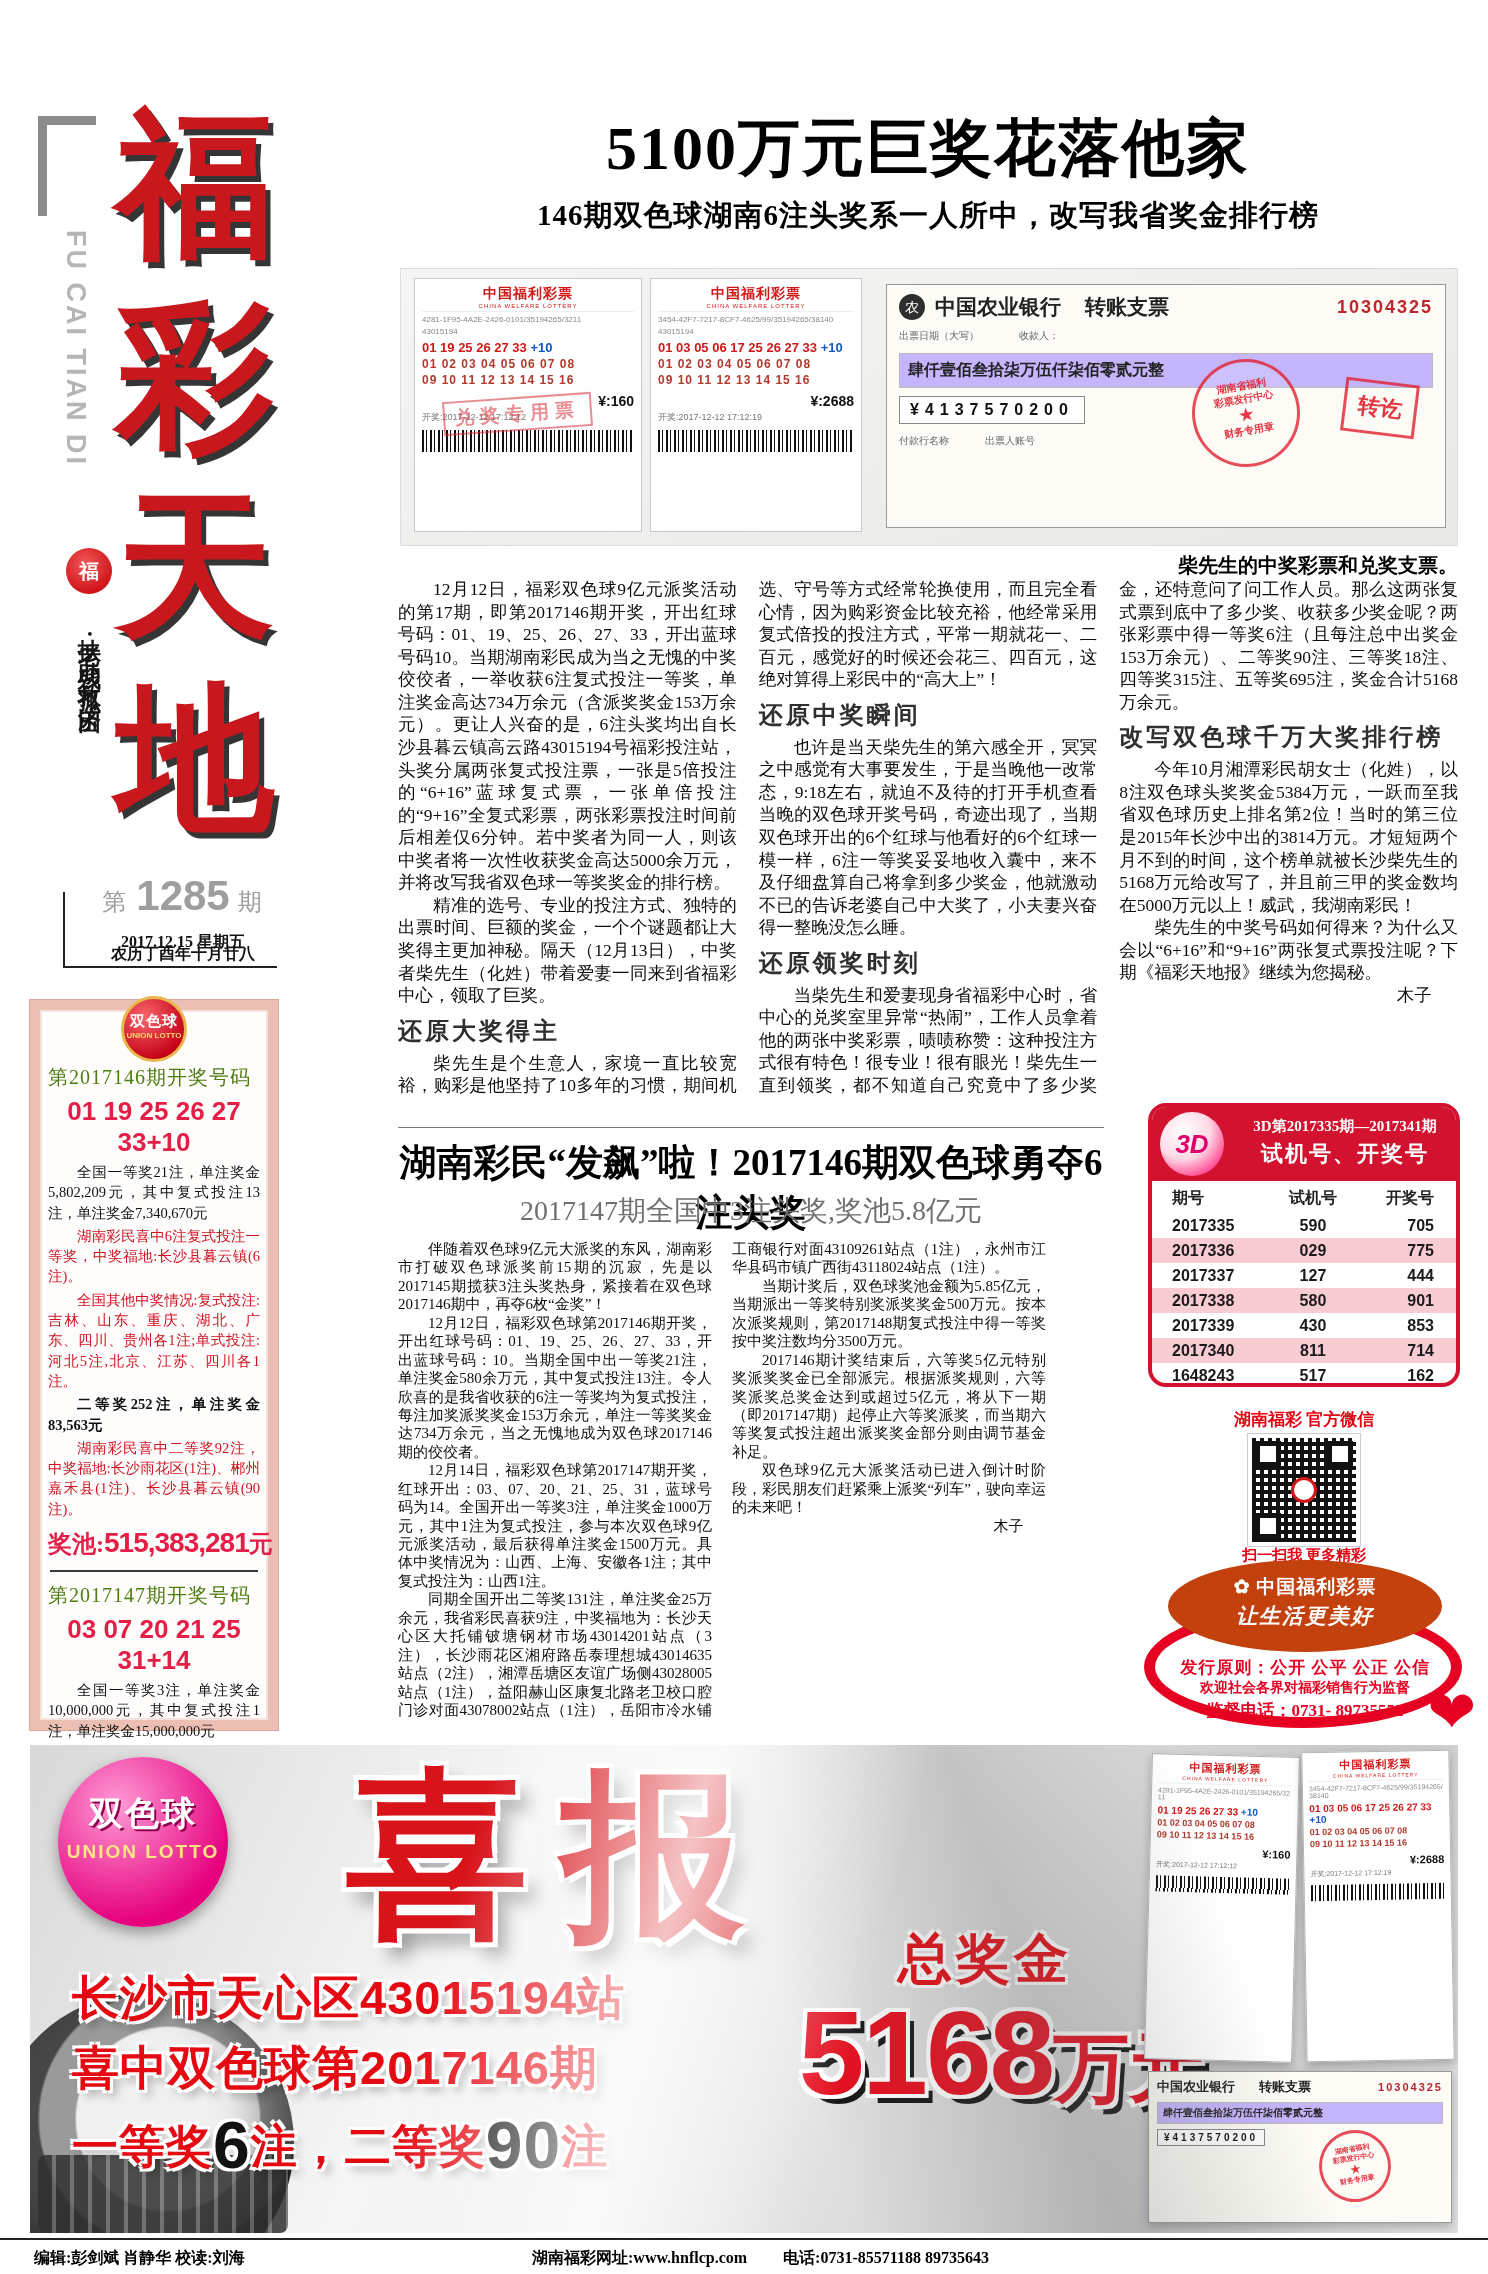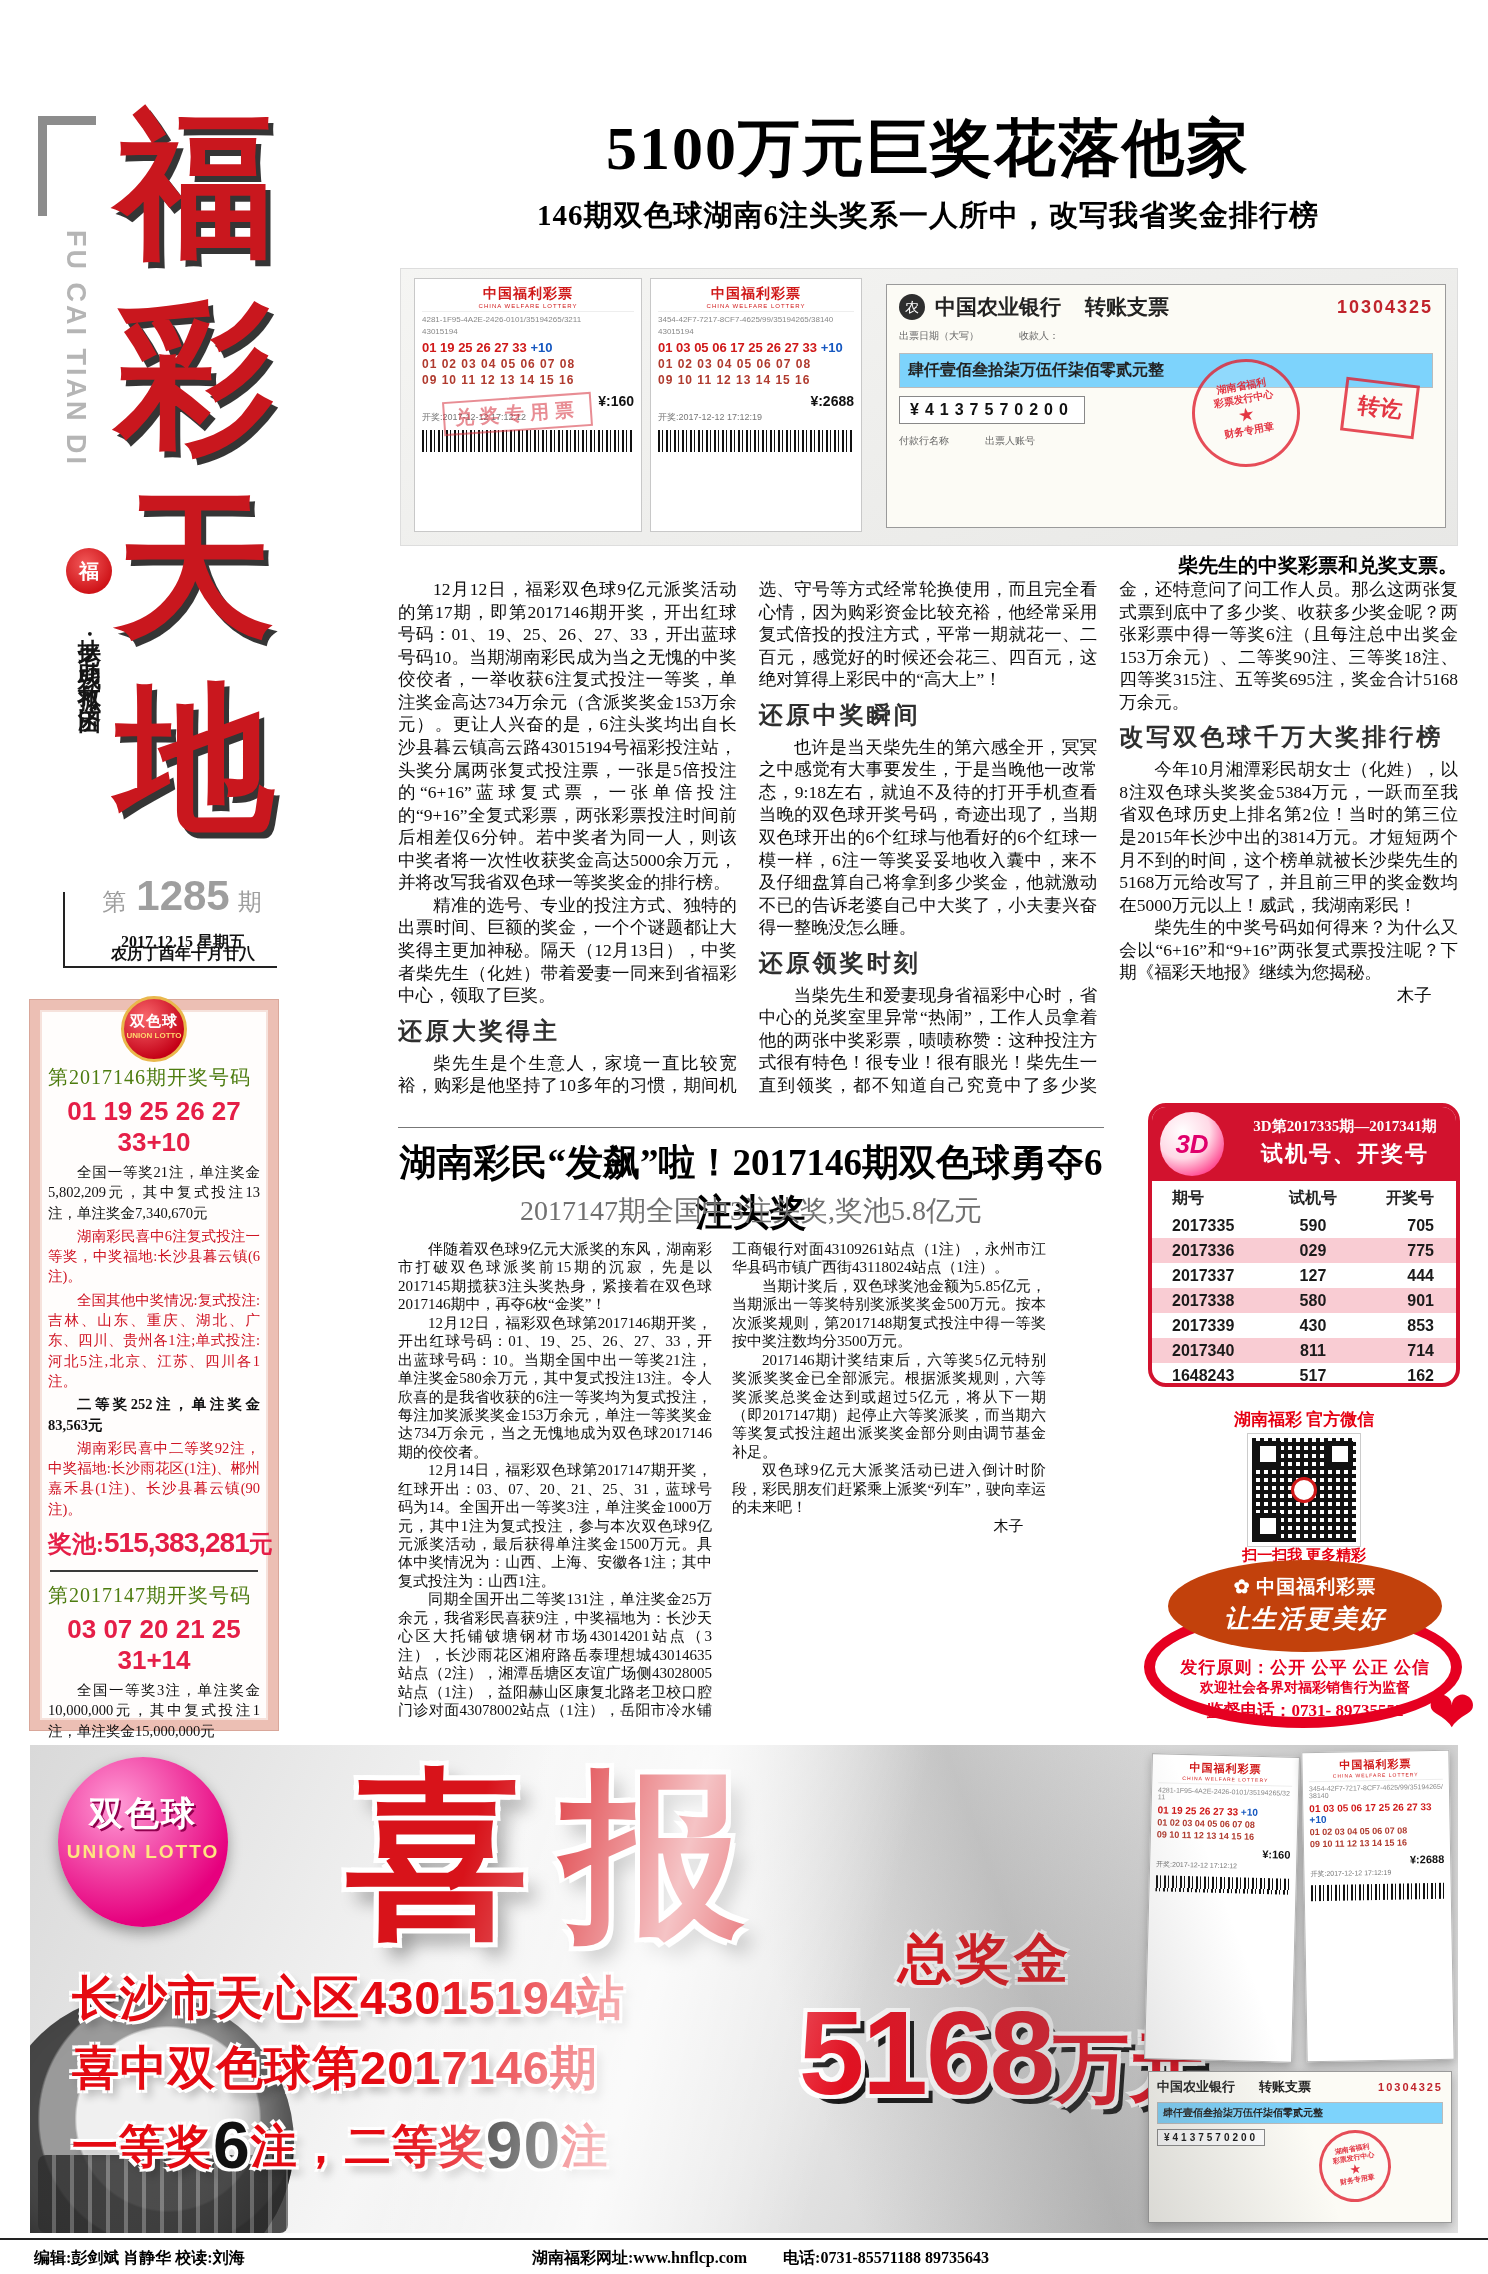--- a/index.html
+++ b/index.html
@@ -82,21 +82,21 @@
 
   .check { position:absolute; left:486px; top:16px; width:560px; height:244px; background:#fcfbf5;
            border:1px solid #9a9a9a; padding:8px 12px; font-family:"Liberation Sans",sans-serif; }
   .c-head { display:flex; align-items:center; gap:10px; }
   .bank-logo { width:26px; height:26px; border-radius:50%; background:#2e2e2e; color:#fff;
                text-align:center; line-height:26px; font-size:14px; }
   .c-bank { font-family:"Liberation Serif",serif; font-size:21px; font-weight:bold; color:#222; }
   .c-type { font-family:"Liberation Serif",serif; font-size:21px; font-weight:bold; color:#222; margin-left:14px; }
   .c-num { margin-left:auto; color:#c0242c; font-size:18px; font-weight:bold; letter-spacing:2px; }
   .c-labels { display:flex; gap:40px; margin-top:8px; font-size:10px; color:#666; }
-  .c-words { margin-top:10px; border:1px solid #bbb; background:#7dd3fc; padding:6px 8px;
+  .c-words { margin-top:10px; border:1px solid #bbb; background:#c4b5fd; padding:6px 8px;
              font-family:"Liberation Serif",serif; font-size:16px; font-weight:bold; color:#222; }
   .c-digits { margin-top:8px; display:inline-block; border:1px solid #888; padding:4px 10px;
               font-size:16px; font-weight:bold; letter-spacing:6px; background:#fff; color:#111; }
   .c-foot { margin-top:10px; font-size:10px; color:#666; display:flex; gap:36px; }
   .c-stamp1 { position:absolute; left:305px; top:74px; width:108px; height:108px; border-radius:50%;
               border:3px solid rgba(224,32,48,.8); color:rgba(224,32,48,.9); text-align:center;
               font-size:10px; line-height:1.25; padding-top:18px; transform:rotate(-10deg);
               font-weight:bold; background:rgba(255,255,255,.15); }
   .c-stamp1 .star { font-size:16px; }
   .c-stamp2 { position:absolute; right:28px; top:96px; width:74px; height:54px;
@@ -150,21 +150,21 @@
   .qr i.q1{left:3px;top:3px} .qr i.q2{right:3px;top:3px} .qr i.q3{left:3px;bottom:3px}
   .qr b { position:absolute; left:39px; top:39px; width:26px; height:26px; border-radius:50%;
           background:#fff; border:3px solid #d01818; }
   .wc-c { color:#e60012; font-size:15px; font-weight:bold; }
   .cwl-blob { position:absolute; left:1140px; top:1560px; width:330px; height:172px; }
   .cwl-ring { position:absolute; left:4px; top:46px; width:318px; height:122px;
               border:11px solid #e60021; border-radius:50%; }
   .cwl-ell { position:absolute; left:28px; top:0; width:274px; height:92px; background:#c2410c;
              border-radius:50%; color:#fff; text-align:center; padding-top:14px; }
   .cwl-brand { font-size:19px; font-weight:bold; letter-spacing:1px; }
-  .cwl-slogan { font-size:25px; font-weight:bold; font-style:italic; margin-top:2px; letter-spacing:2px; }
+  .cwl-slogan { font-size:21px; font-weight:bold; font-style:italic; margin-top:2px; letter-spacing:2px; }
   .cwl-lines { position:absolute; left:0; top:96px; width:330px; text-align:center; color:#e60021; }
   .cwl-l1 { font-size:17px; font-weight:bold; letter-spacing:1px; }
   .cwl-l2 { font-size:14px; font-weight:bold; }
   .cwl-l3 { font-size:17px; font-weight:bold; margin-top:2px; }
   .cwl-heart { position:absolute; right:-6px; bottom:-14px; font-size:58px; color:#e60021; }
 
   
   .banner { position:absolute; left:30px; top:1745px; width:1428px; height:488px; overflow:hidden;
             background:linear-gradient(115deg,#d9d9d9,#f6f6f6 32%,#e6e6e6 55%,#c9c9c9 80%,#e2e2e2); }
   .banner::after { content:''; position:absolute; inset:0; pointer-events:none; background:

